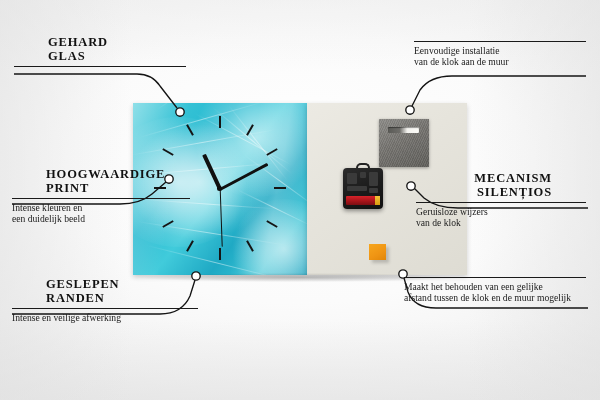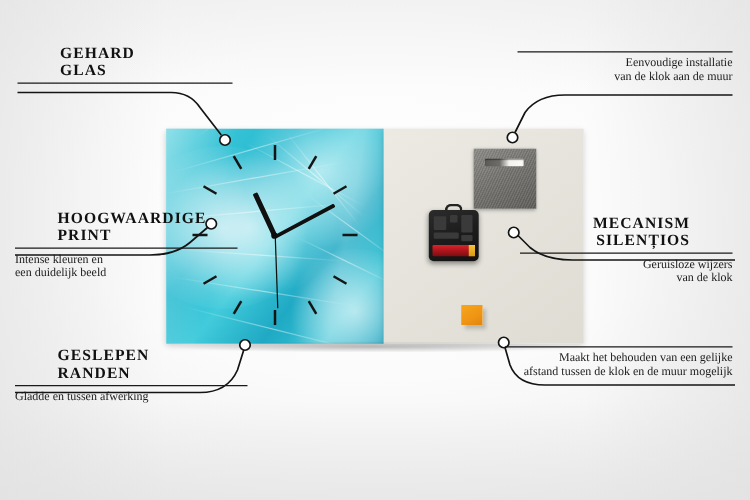--- a/index.html
+++ b/index.html
@@ -184,21 +184,21 @@
     background: #1a1a1a;
     margin: 3px 0 3px 0;
   }
   .sub {
     font-family: "Liberation Serif", serif;
     font-size: 9.6px;
     line-height: 11.4px;
     color: #1b1b1b;
     white-space: pre-line;
   }
-  .callout.right .sub { text-align: right; }
+  .callout.right .sub { text-align: left; }
 
   
   #wires { position: absolute; left: 0; top: 0; width: 600px; height: 400px; pointer-events: none; }
   #wires path { fill: none; stroke: #141414; stroke-width: 1.35; }
   #wires circle { fill: #ffffff; stroke: #141414; stroke-width: 1.35; }
 </style>
 </head>
 <body>
 
 <div id="stage">
@@ -323,21 +323,21 @@
     <div class="head">
       <span class="ico">
         <svg width="24" height="24" viewBox="0 0 24 24">
           <path d="M2 3 L17 21 M7 3 L22 21 M2 10 L11 21 M2 16 L6 21" fill="none" stroke="#121212" stroke-width="1.7" stroke-linecap="round"></path>
         </svg>
       </span>
       <div class="title">GESLEPEN
 RANDEN</div>
     </div>
     <div class="rule"></div>
-    <div class="sub">Gladde en tussen afwerking</div>
+    <div class="sub">Intense en veilige afwerking</div>
   </div>
 
   <div class="callout right" style="left:414px; top:38px; width:172px;">
     <div class="rule"></div>
     <div class="sub">Eenvoudige installatie
 van de klok aan de muur</div>
   </div>
 
   <div class="callout right" style="left:416px; top:172px; width:170px;">
     <div class="head">

